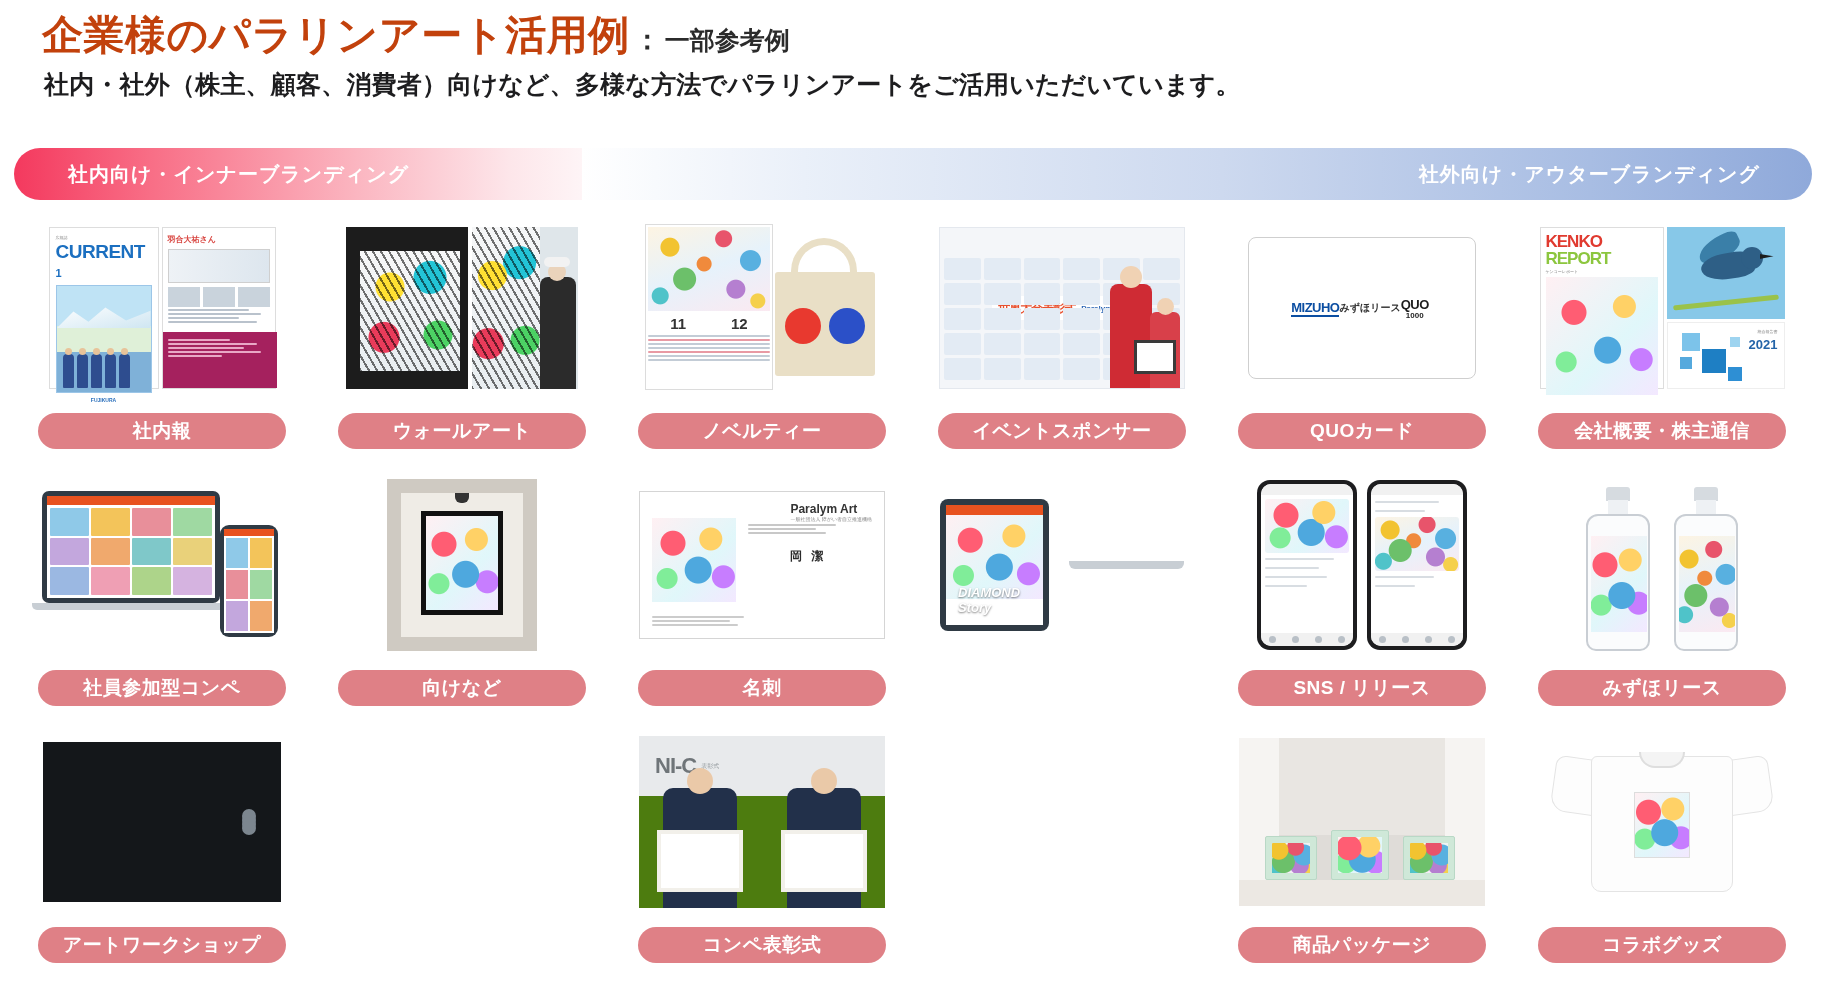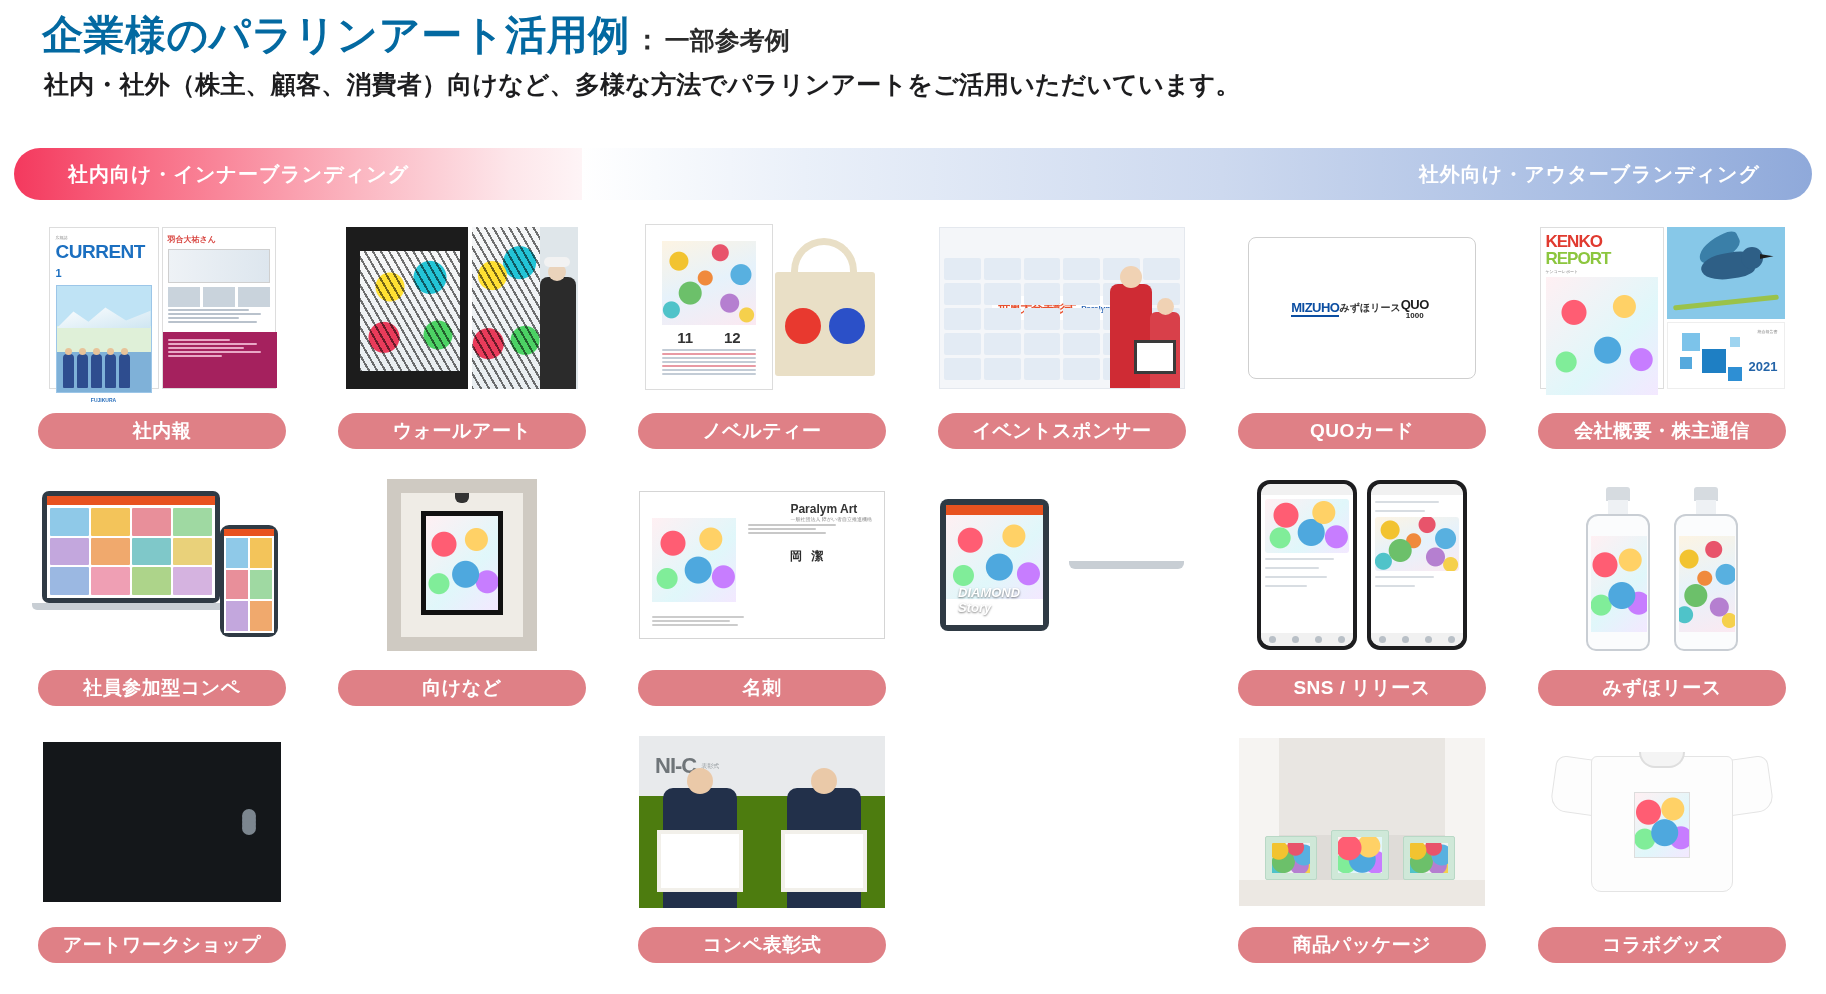--- a/index.html
+++ b/index.html
@@ -11,21 +11,21 @@
   }
   .slide { position: relative; width: 1826px; height: 994px; background:#fff; }
 
   
   .title-row {
     position: absolute; left: 42px; top: 8px;
     display: flex; align-items: baseline; gap: 2px;
     white-space: nowrap;
   }
   .title-main {
-    font-size: 41px; font-weight: bold; color: #0369a1;
+    font-size: 41px; font-weight: bold; color: #c2410c;
     letter-spacing: 0.5px;
   }
   .title-colon { font-size: 27px; font-weight: bold; color: #2b2b2b; padding:0 2px; }
   .title-sub { font-size: 25px; font-weight: bold; color: #2b2b2b; }
 
   .subtitle {
     position: absolute; left: 44px; top: 68px;
     font-size: 25px; font-weight: bold; color: #1d1d1f;
     letter-spacing: 0.2px; white-space: nowrap;
   }
@@ -146,21 +146,21 @@
       repeating-linear-gradient(60deg, rgba(0,0,0,.55) 0 2px, transparent 2px 7px),
       radial-gradient(circle at 30% 30%, #ffe033 0 14px, transparent 15px),
       radial-gradient(circle at 70% 22%, #23c4d6 0 16px, transparent 17px),
       radial-gradient(circle at 24% 72%, #e93b5a 0 15px, transparent 16px),
       radial-gradient(circle at 78% 70%, #4cd264 0 14px, transparent 15px),
       linear-gradient(#f6f7f8, #e9eef1);
   }
 
   
   .nov { width: 240px; height: 168px; display:flex; align-items:flex-start; gap:2px; }
-  .cal { width:128px; height:166px; background:#fff; border:1px solid #dcdcdc; padding:16px;}
+  .cal { width:128px; height:166px; background:#fff; border:1px solid #dcdcdc; padding:2px;}
   .cal-art { width:100%; height:84px; }
   .cal-nums { display:flex; justify-content:space-around; align-items:baseline; margin-top:4px; }
   .cal-nums b { font-size:15px; color:#333; }
   .cal-grid { margin-top:3px; }
   .cal-grid .tiny-line { background:#c3ccd6; }
   .cal-grid .tiny-line.red { background:#e89aa4; }
   .tote { width:104px; height:138px; margin-top:14px; position:relative; }
   .tote-body { position:absolute; bottom:0; width:100px; height:104px; background:#e9dfc6; border-radius:3px;}
   .tote-handle { position:absolute; top:0; left:16px; width:66px; height:44px; border:7px solid #e9dfc6; border-bottom:none; border-radius:34px 34px 0 0;}
   .dot-red { position:absolute; left:10px; bottom:32px; width:36px; height:36px; border-radius:50%; background:#e8392f;}
@@ -201,21 +201,21 @@
   .kenko-art { width:100%; height:118px;}
   .kenko-b { width:118px; height:162px; display:flex; flex-direction:column; gap:3px;}
   .bird-box { width:118px; height:92px; background:#87c8e8; position:relative; overflow:hidden;}
   .bird-body { position:absolute; left:34px; top:26px; width:54px; height:26px; background:#2e5f86; border-radius:60% 40% 40% 60%; transform:rotate(-8deg);}
   .bird-head { position:absolute; left:74px; top:20px; width:22px; height:22px; border-radius:50%; background:#2e5f86;}
   .bird-beak { position:absolute; left:93px; top:27px; width:14px; height:5px; background:#1d1d1d; clip-path: polygon(0 0,100% 45%,0 100%);}
   .bird-wing { position:absolute; left:30px; top:10px; width:44px; height:22px; background:#3a7fa8; border-radius:70% 30% 50% 40%; transform:rotate(-26deg);}
   .bird-branch { position:absolute; left:6px; bottom:14px; width:106px; height:5px; background:#9ac24a; border-radius:3px; transform:rotate(-6deg);}
   .mosaic { width:118px; height:67px; background:#fff; position:relative; border:1px solid #eee;}
   .mosaic i { position:absolute; background:#2e8fd4; display:block;}
-  .mos-2021 { position:absolute; right:6px; top:14px; font-size:13px; font-weight:bold; color:#2464a8;margin-top:22px;}
+  .mos-2021 { position:absolute; right:6px; top:14px; font-size:13px; font-weight:bold; color:#2464a8;}
   .mos-cap { position:absolute; right:6px; top:6px; font-size:4px; color:#888;}
 
   
   .dev { width:240px; height:168px; position:relative;}
   .laptop { position:absolute; left:0; top:10px; width:178px; height:112px; background:#2f3a44; border-radius:7px; padding:5px;}
   .laptop-screen { width:100%; height:100%; background:#fff; overflow:hidden; display:flex; flex-direction:column;}
   .lap-bar { height:9px; background:#e8521f;}
   .lap-grid { flex:1; display:grid; grid-template-columns:repeat(4,1fr); gap:2px; padding:3px;}
   .lap-grid i { display:block; border-radius:1px;}
   .laptop-base { position:absolute; left:-10px; top:122px; width:198px; height:7px; background:#c8ced4; border-radius:0 0 5px 5px;}

